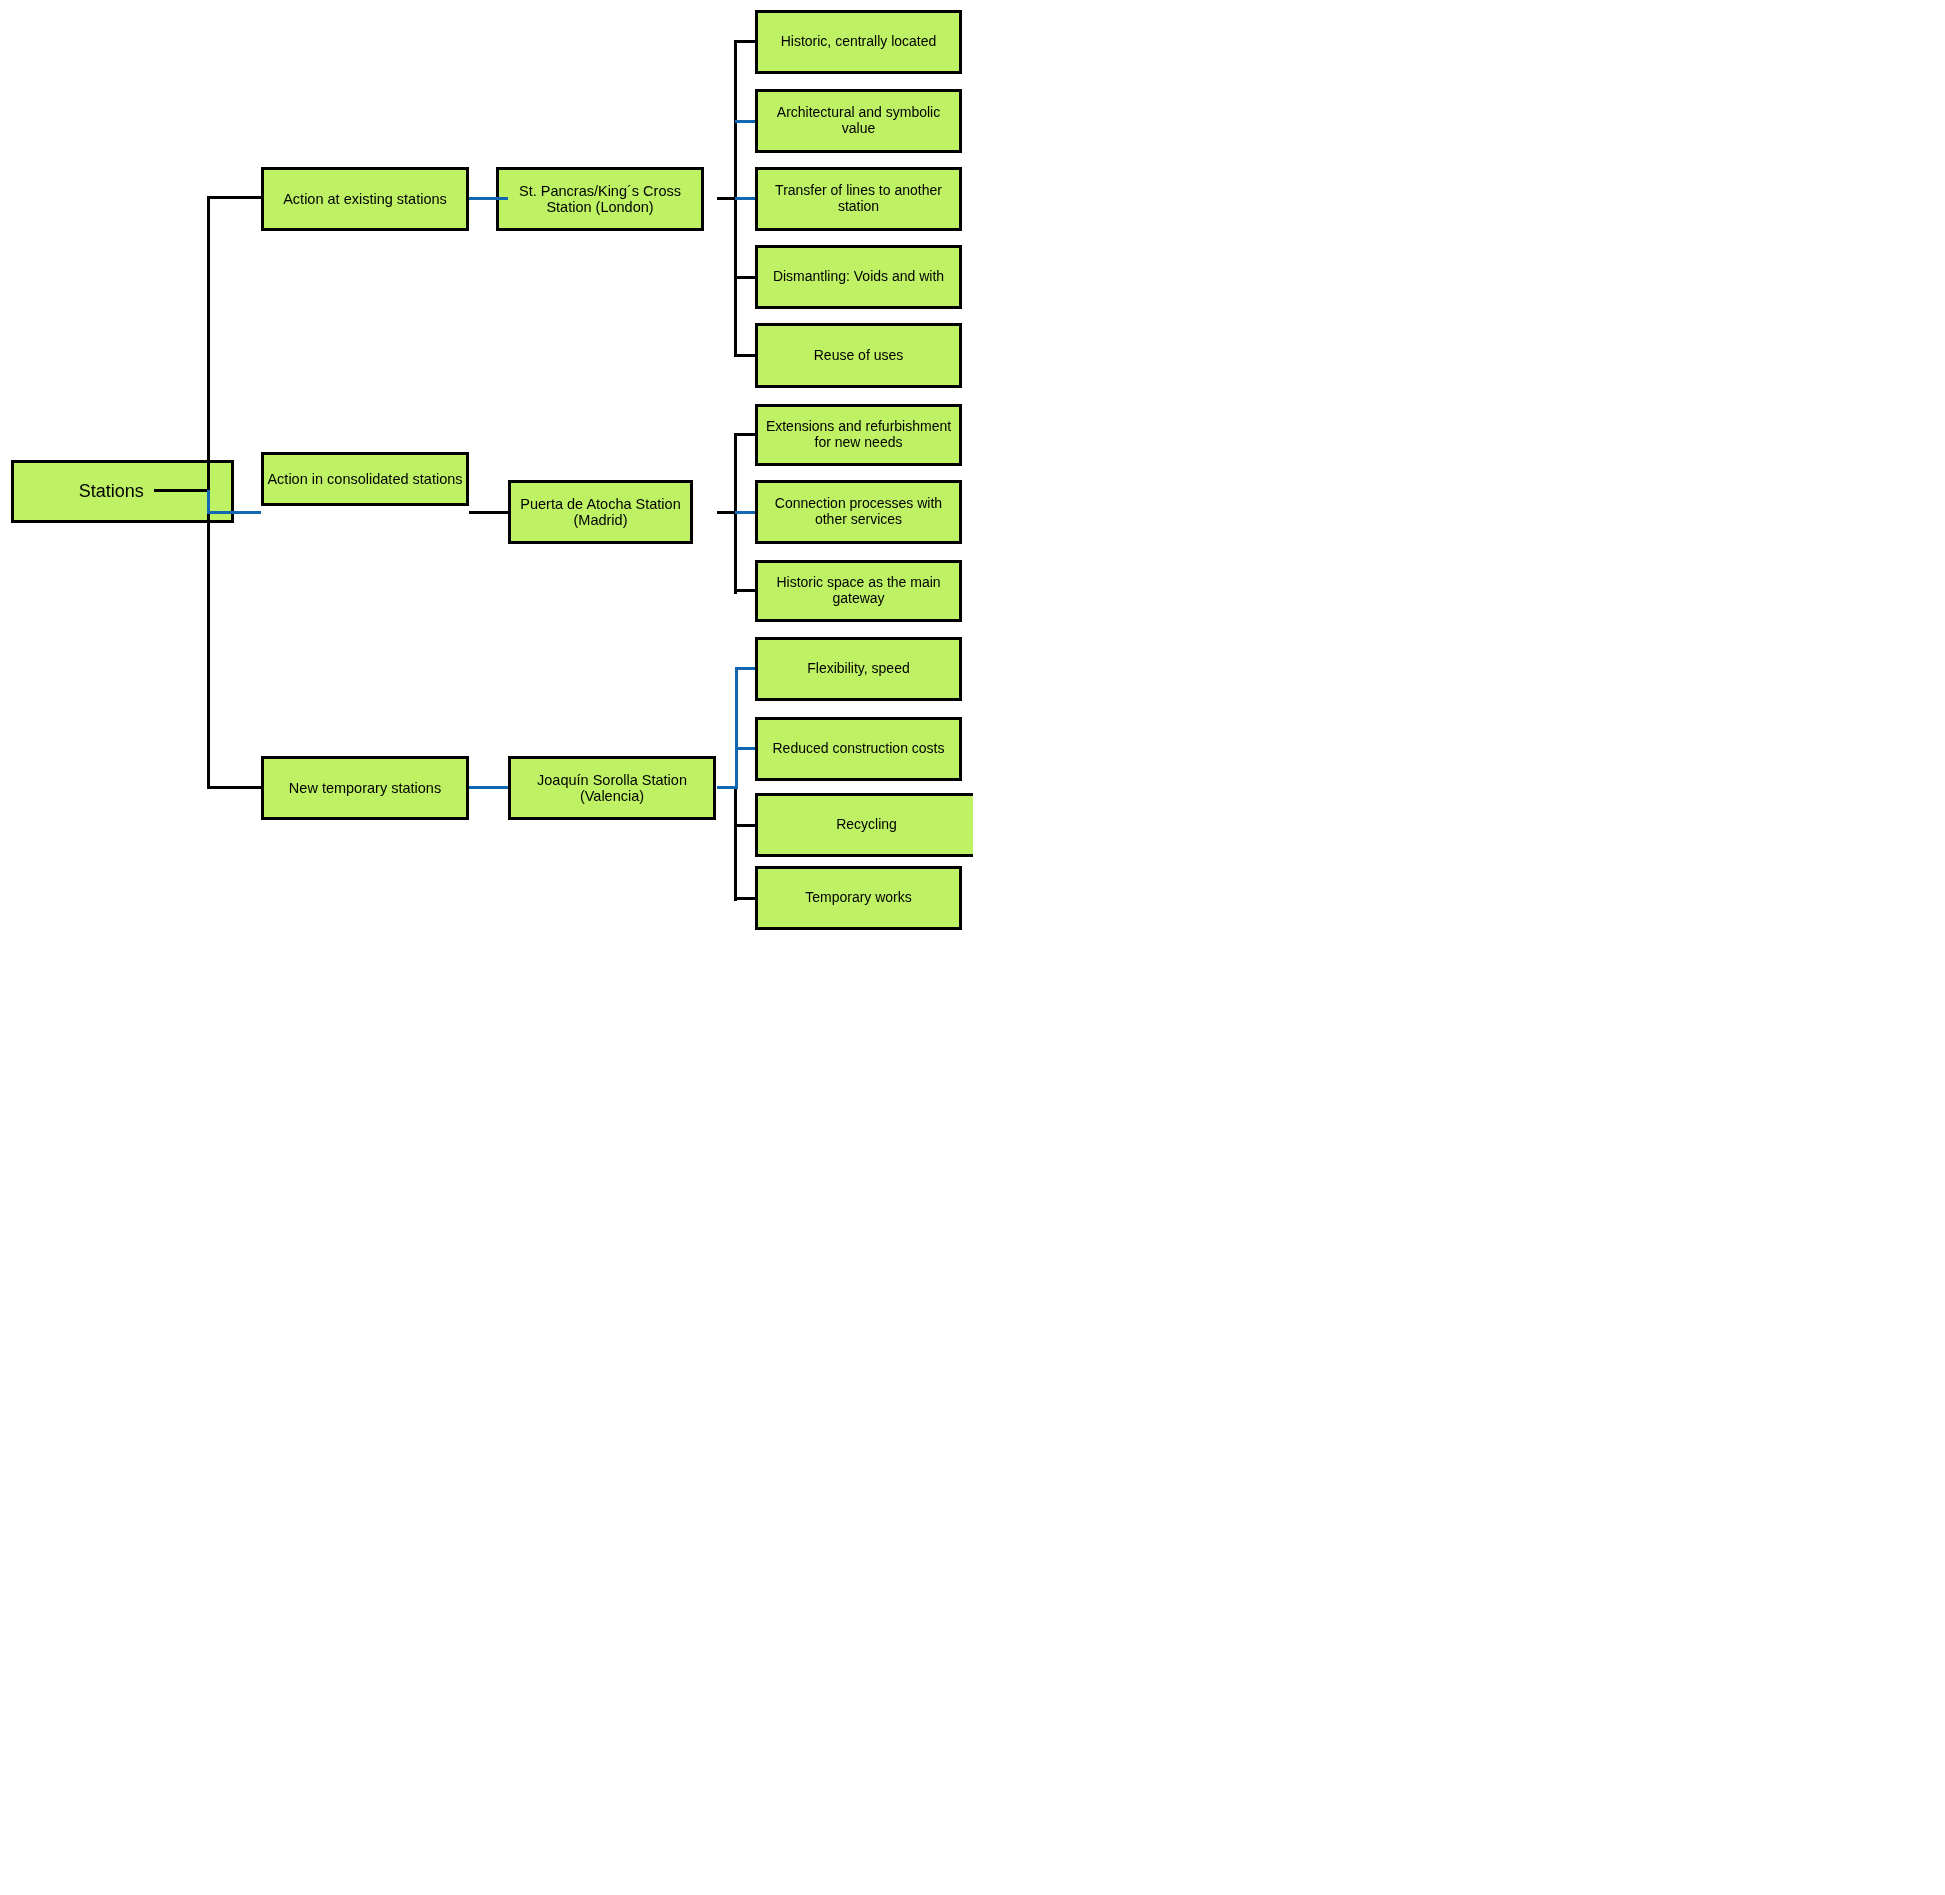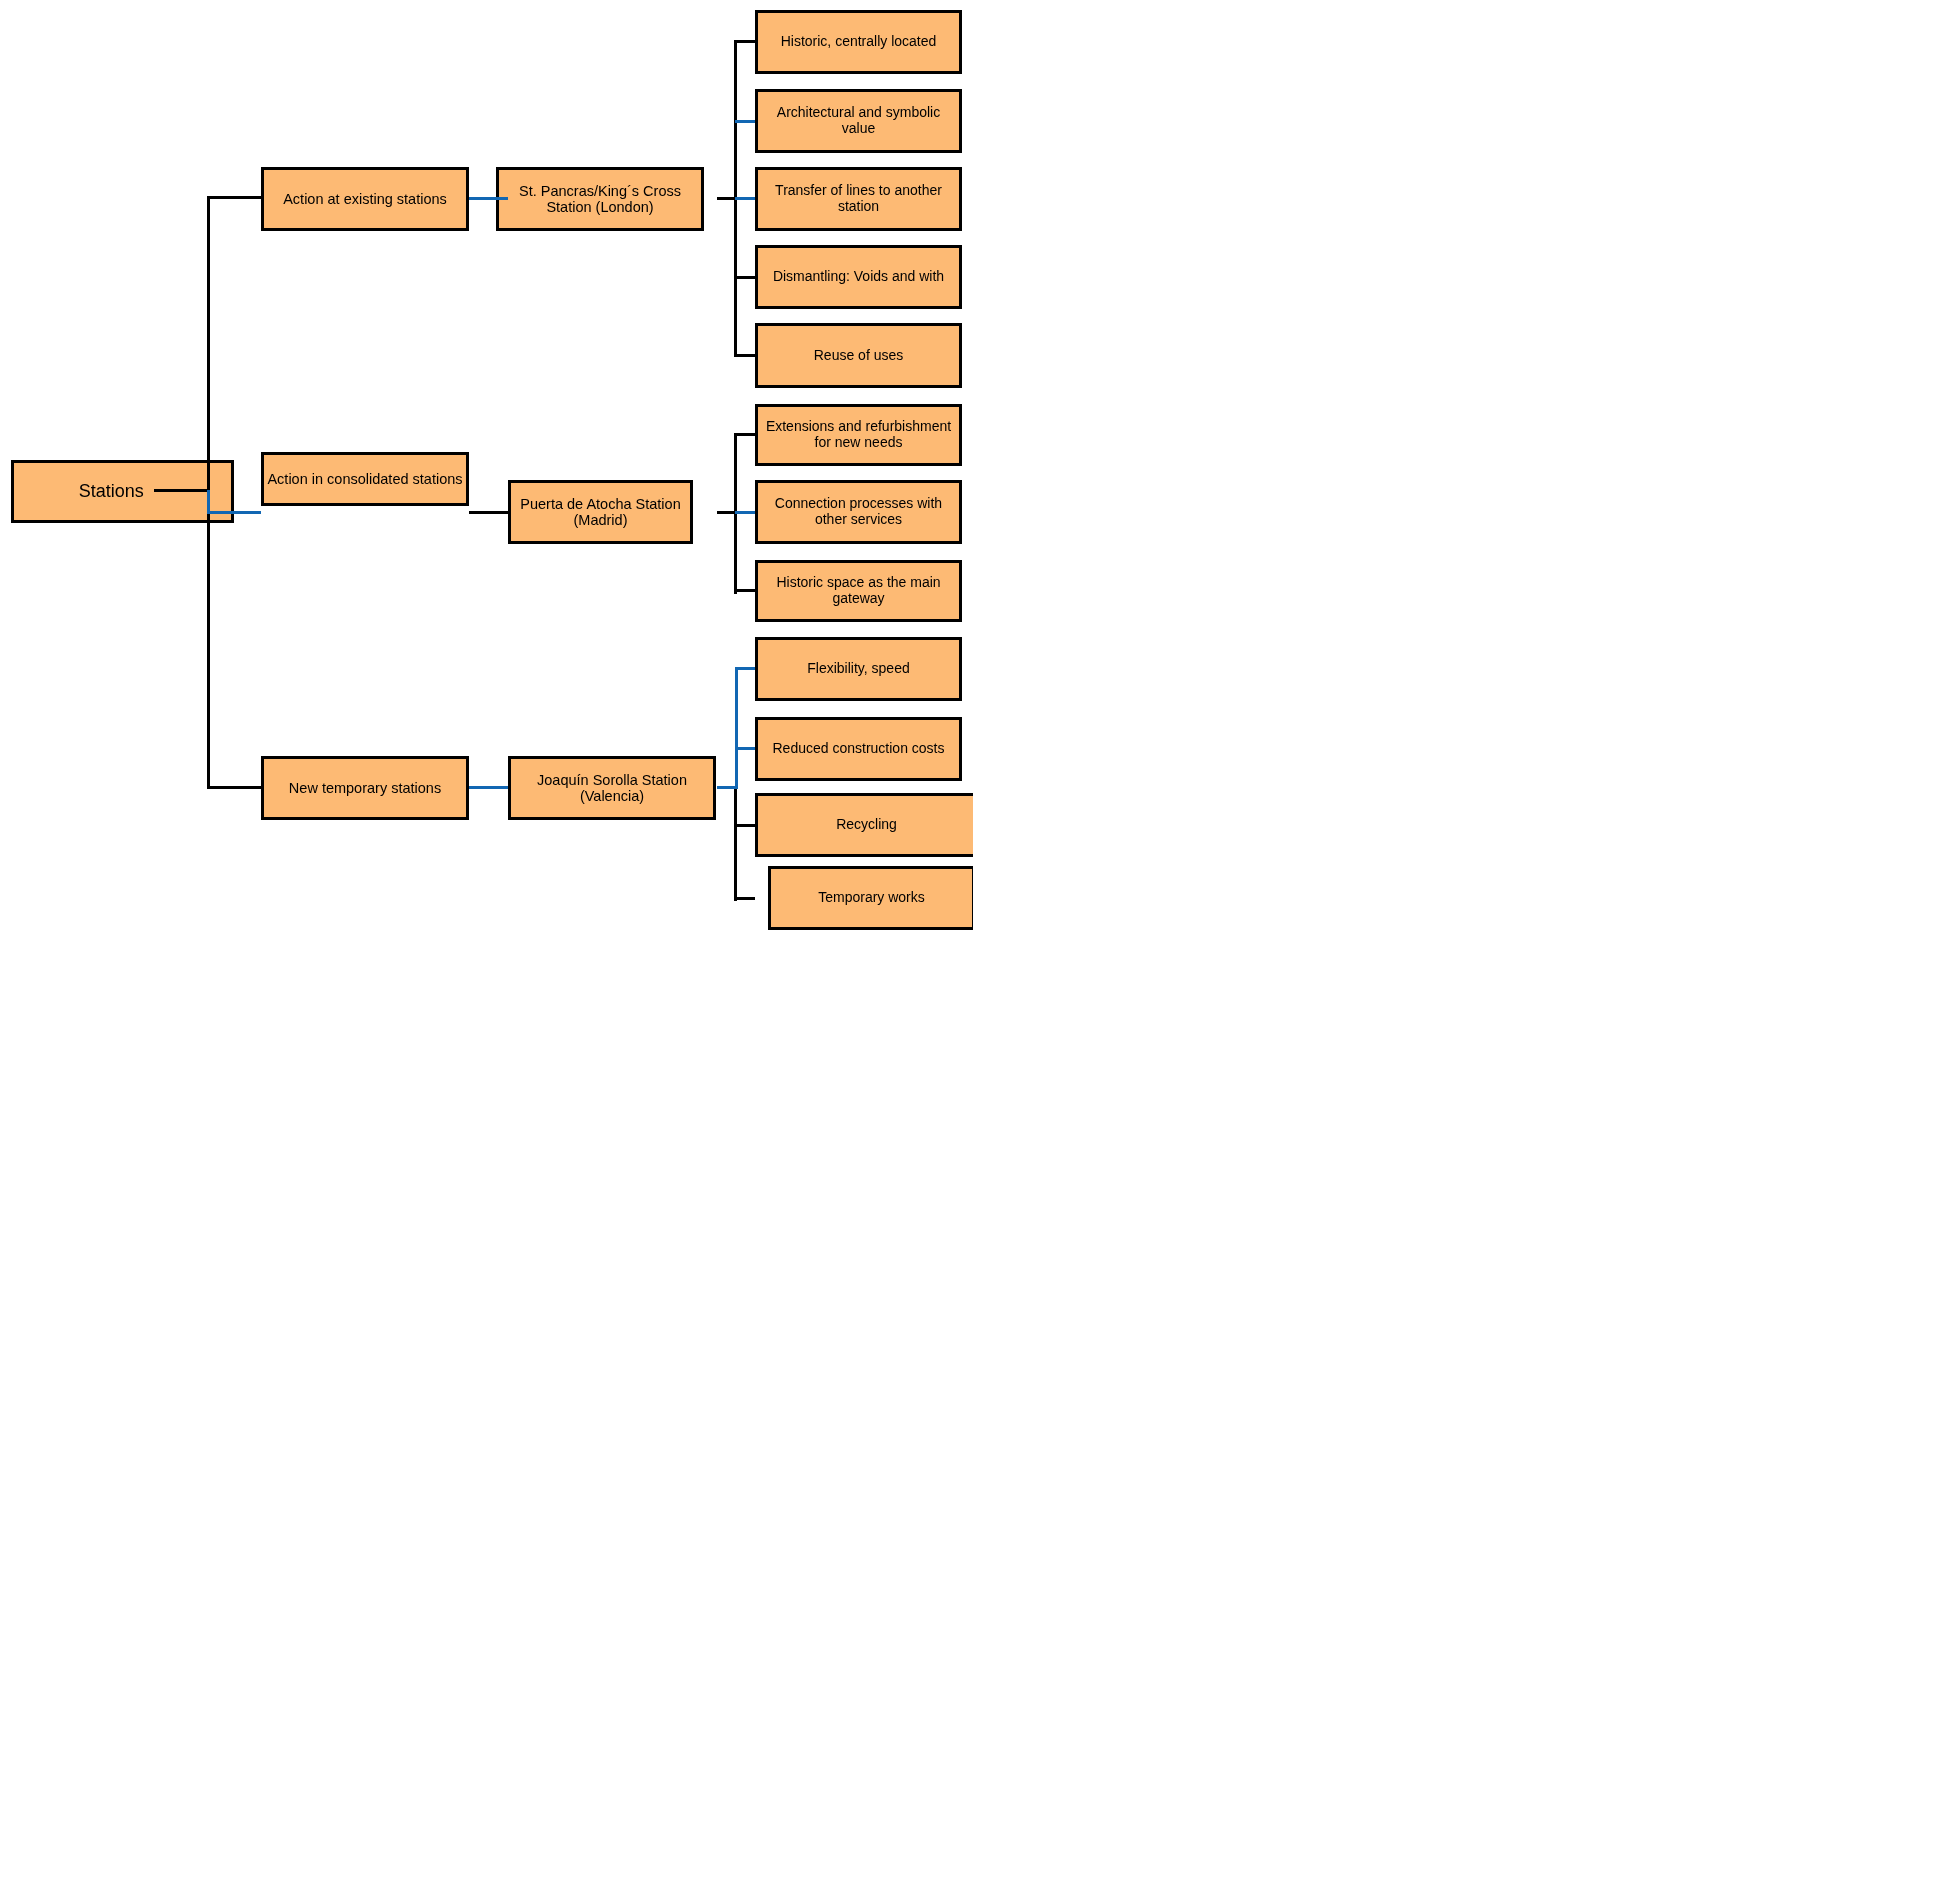--- a/index.html
+++ b/index.html
@@ -6,21 +6,21 @@
   #canvas{
     position:relative;
     width:973px;height:948px;
     background:#ffffff;
     font-family:"Liberation Sans", sans-serif;
     color:#000;
     overflow:hidden;
   }
   .box{
     position:absolute;
-    background:#fdba74;
+    background:#bef264;
     border:3.1px solid #000000;
     box-sizing:border-box;
     display:flex;
     align-items:center;
     justify-content:center;
     text-align:center;
     font-size:14.5px;
     line-height:1.13;
     padding:0 1.9px;
   }
@@ -50,21 +50,21 @@
   <div class="box leaf" style="left:755px;top:245px;width:207px;height:64px;">Dismantling: Voids and with</div>
   <div class="box leaf" style="left:755px;top:323px;width:207px;height:65px;">Reuse of uses</div>
 
   <div class="box leaf" style="left:755px;top:404px;width:207px;height:62px;">Extensions and refurbishment for new needs</div>
   <div class="box leaf" style="left:755px;top:480px;width:207px;height:64px;">Connection processes with other services</div>
   <div class="box leaf" style="left:755px;top:560px;width:207px;height:62px;">Historic space as the main gateway</div>
 
   <div class="box leaf" style="left:755px;top:637px;width:207px;height:64px;">Flexibility, speed</div>
   <div class="box leaf" style="left:755px;top:717px;width:207px;height:64px;">Reduced construction costs</div>
   <div class="box leaf" style="left:755px;top:793px;width:223px;height:64px;">Recycling</div>
-  <div class="box leaf" style="left:755px;top:866px;width:207px;height:64px;margin-left:13px;">Temporary works</div>
+  <div class="box leaf" style="left:755px;top:866px;width:207px;height:64px;">Temporary works</div>
 
   <div class="ln" style="left:207px;top:196px;width:3.1px;height:592px;"></div>
   <div class="ln" style="left:154px;top:489px;width:55px;height:3.1px;"></div>
   <div class="ln" style="left:207px;top:196px;width:54px;height:3.1px;"></div>
   <div class="ln" style="left:207px;top:786px;width:54px;height:3.1px;"></div>
   <div class="ln" style="left:469px;top:511px;width:39px;height:3.1px;"></div>
   <div class="ln" style="left:717px;top:197px;width:21px;height:3.1px;"></div>
   <div class="ln" style="left:717px;top:511px;width:21px;height:3.1px;"></div>
   <div class="ln" style="left:734px;top:40px;width:3.1px;height:317px;"></div>
   <div class="ln" style="left:734px;top:433px;width:3.1px;height:161px;"></div>

